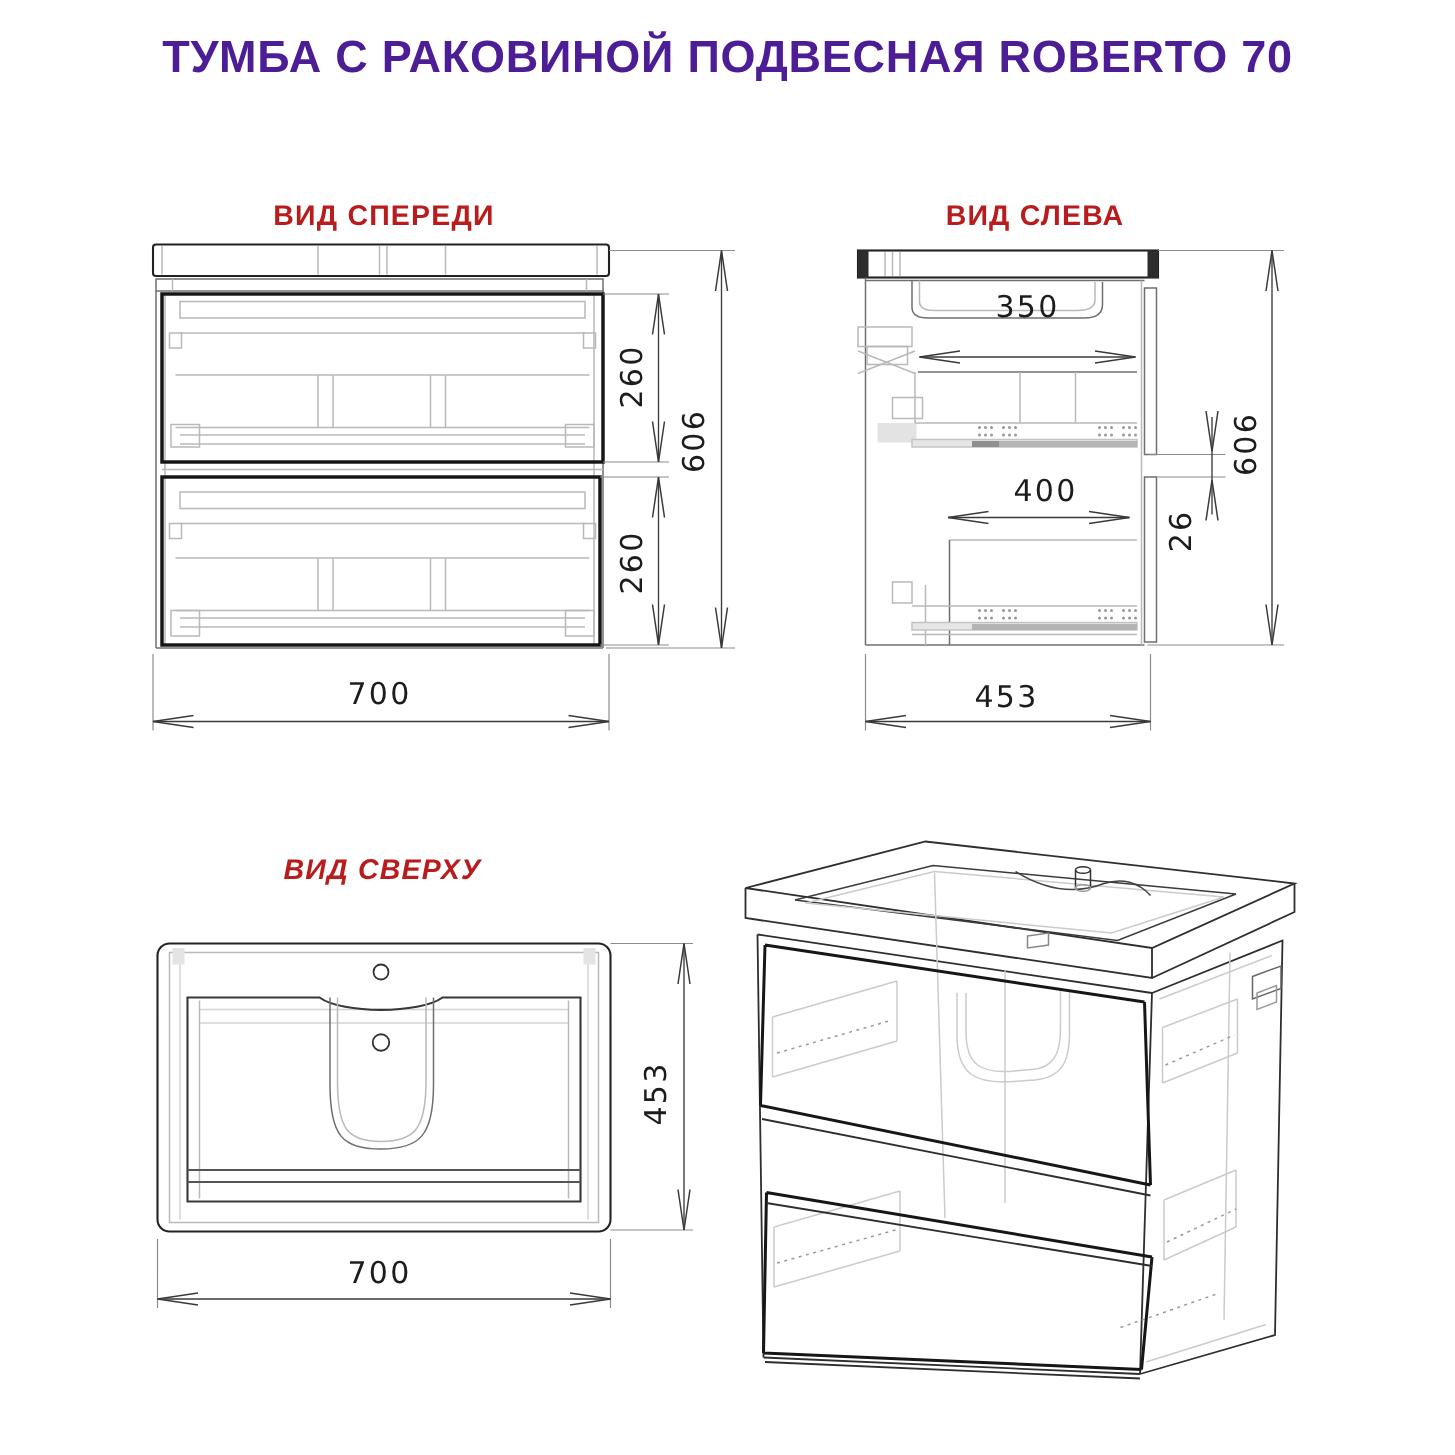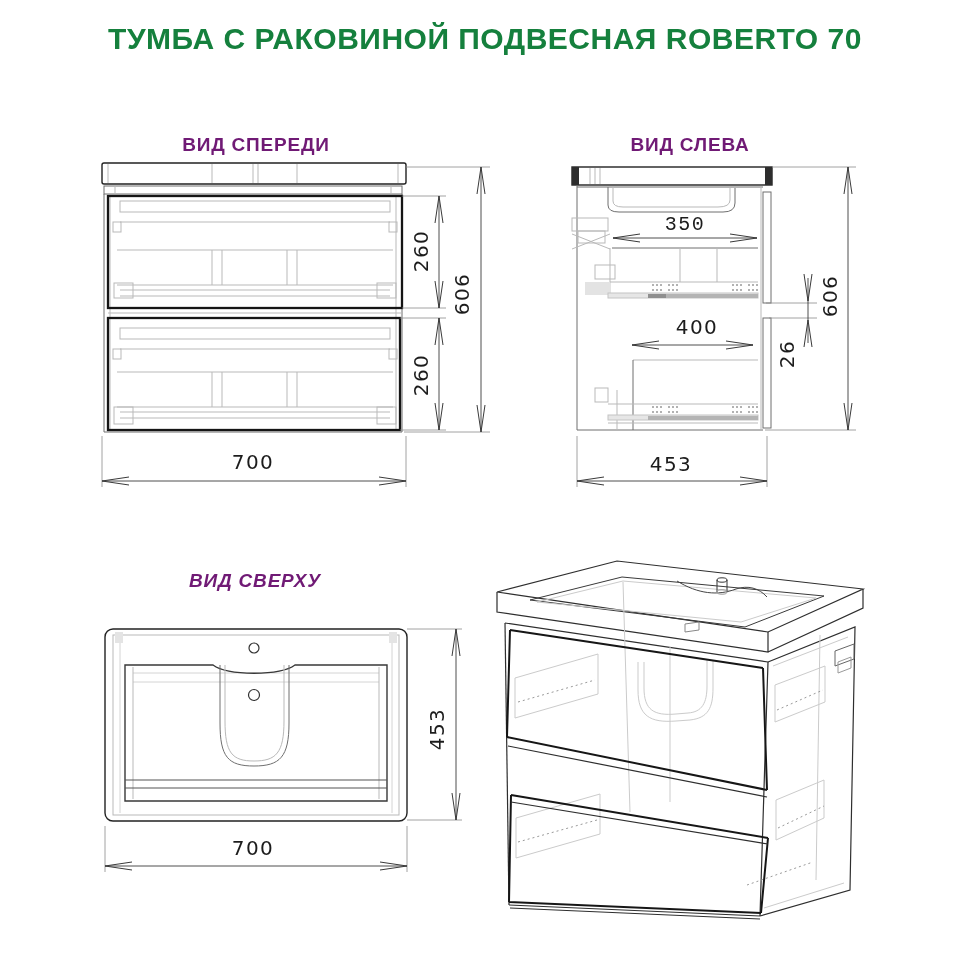--- a/index.html
+++ b/index.html
@@ -1,20 +1,20 @@
 <!DOCTYPE html>
 <html><head>
 <meta charset="utf-8">
 <style>
   html,body{margin:0;padding:0;background:#fff;width:970px;height:970px;overflow:hidden;
     font-family:"Liberation Sans","DejaVu Sans",sans-serif;}
   .stage{position:relative;width:970px;height:970px;background:#fff;}
   .title{position:absolute;left:0;right:0;top:22px;text-align:center;font-size:30px;
-    font-weight:600;letter-spacing:.5px;color:#15803d;}
-  .vlabel{position:absolute;font-size:19px;font-weight:700;letter-spacing:.8px;color:#701a75;
+    font-weight:600;letter-spacing:.5px;color:#4c1d95;}
+  .vlabel{position:absolute;font-size:19px;font-weight:700;letter-spacing:.8px;color:#b91c1c;
     transform:translate(-50%,-50%);white-space:nowrap;}
   .dimtxt{position:absolute;font-size:20px;color:#1c1c1c;letter-spacing:1.5px;
     transform:translate(-50%,-50%);white-space:nowrap;font-family:"DejaVu Sans",sans-serif;}
   .dimtxt.rot{transform:translate(-50%,-50%) rotate(-90deg);}
   svg{position:absolute;}
   .ln{stroke:#222;stroke-width:1.4;fill:none;}
   .lnd{stroke:#383838;stroke-width:1.4;fill:none;}
   .lnm{stroke:#6f6f6f;stroke-width:1;fill:none;}
   .lnl{stroke:#b9b9b9;stroke-width:1;fill:none;}
   .lnl2{stroke:#d4d4d4;stroke-width:1;fill:none;}
@@ -325,21 +325,21 @@
       <path class="isoT" d="M31,245 L288,288 M31,245 L29,352 M288,288 L281,363 M29,352 L281,363"></path>
       <path class="isoM" d="M31,252 L288,294 M30,358 L280,369"></path>
     </g>
   </svg>
 
   <div class="dimtxt rot" style="left:421px;top:251px;">260</div>
   <div class="dimtxt rot" style="left:421px;top:375px;">260</div>
   <div class="dimtxt rot" style="left:462px;top:294px;">606</div>
   <div class="dimtxt" style="left:253px;top:462px;">700</div>
 
-  <div class="dimtxt" style="left:685px;top:224px;font-family:Liberation Mono, monospace;">350</div>
+  <div class="dimtxt" style="left:685px;top:204px;">350</div>
   <div class="dimtxt" style="left:697px;top:327px;">400</div>
   <div class="dimtxt rot" style="left:787px;top:354px;">26</div>
   <div class="dimtxt rot" style="left:830px;top:296px;">606</div>
   <div class="dimtxt" style="left:671px;top:464px;">453</div>
 
   <div class="dimtxt rot" style="left:437px;top:729px;">453</div>
   <div class="dimtxt" style="left:253px;top:848px;">700</div>
 
 </div>
 

